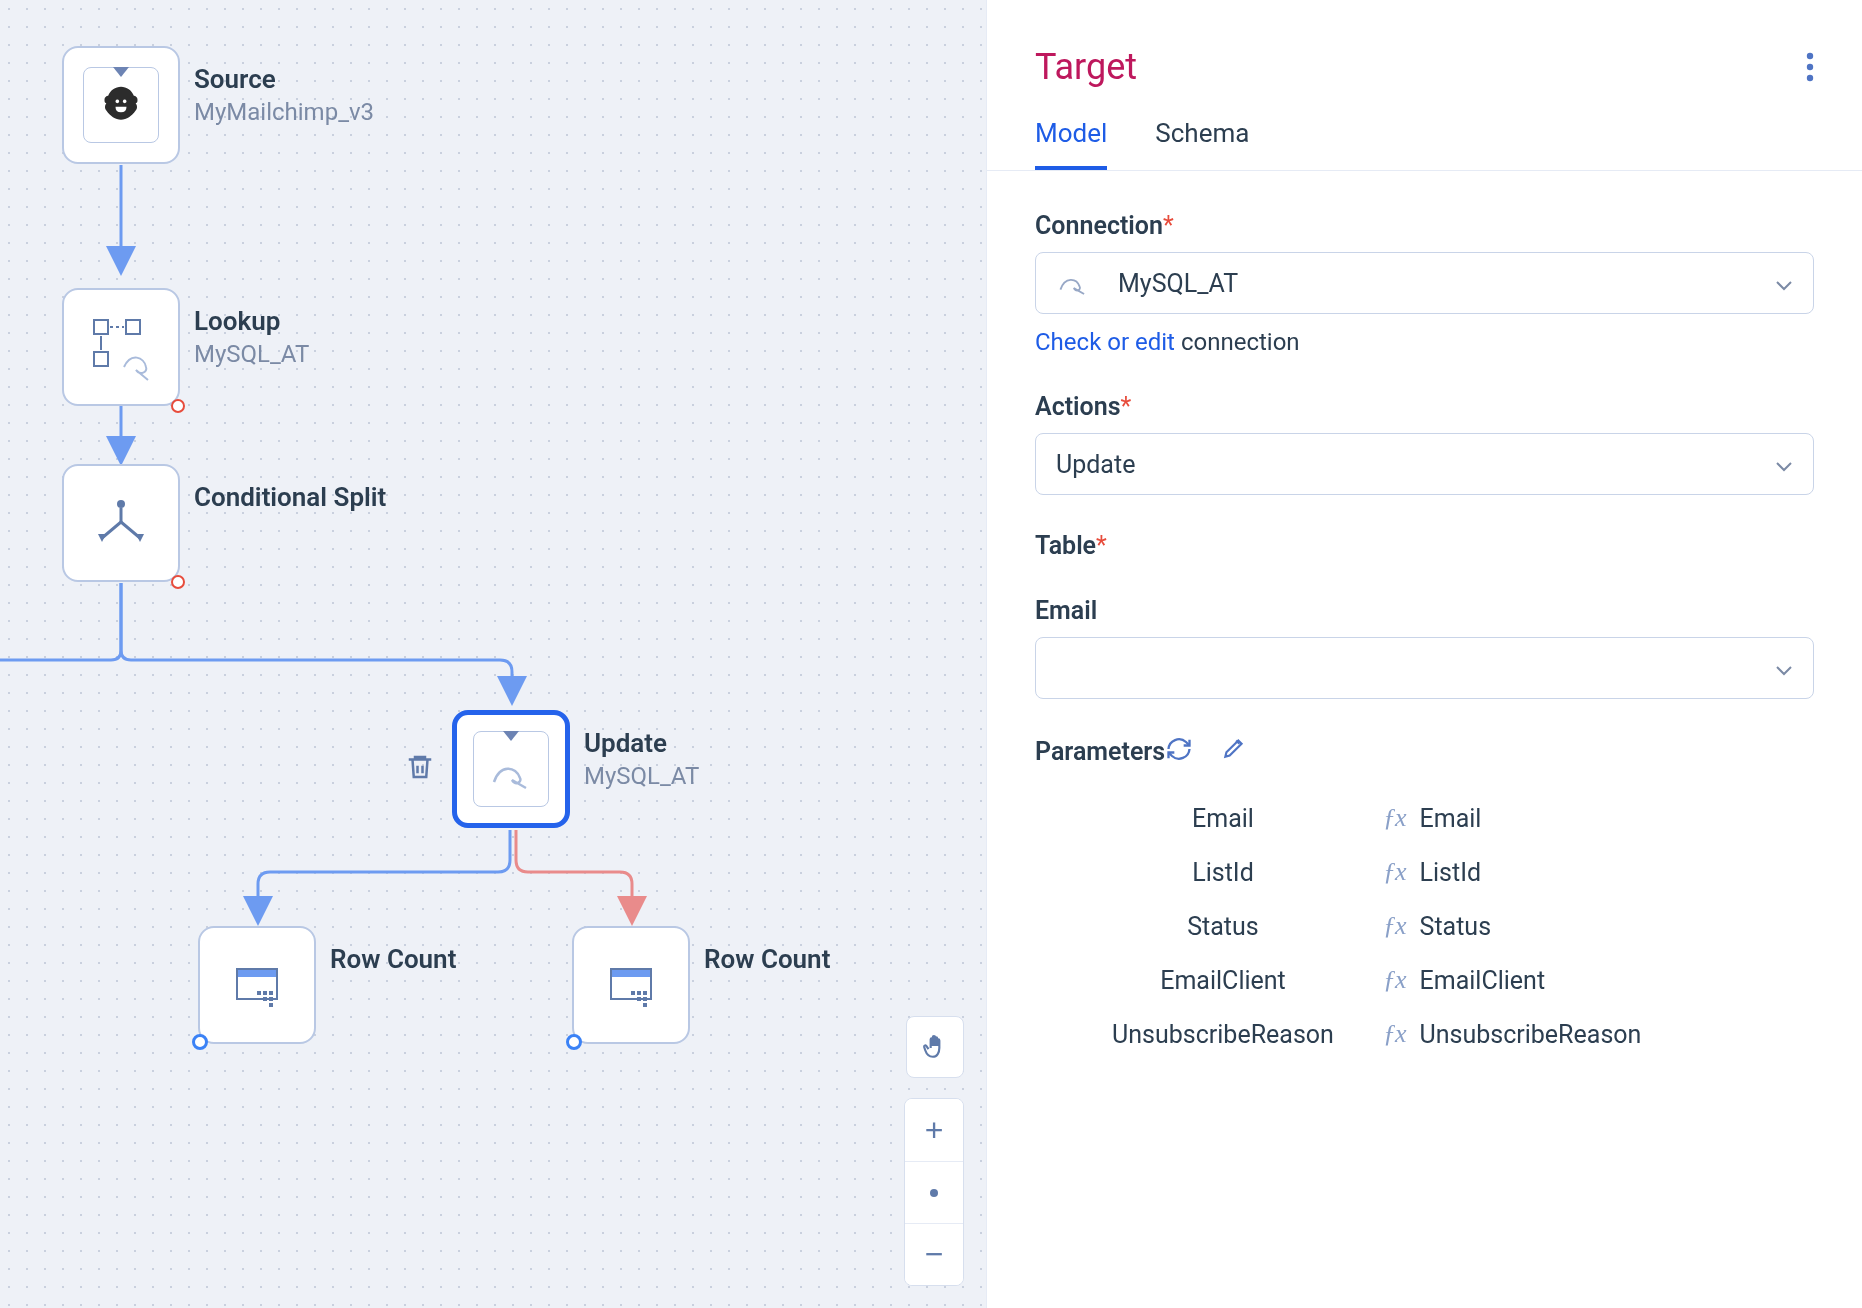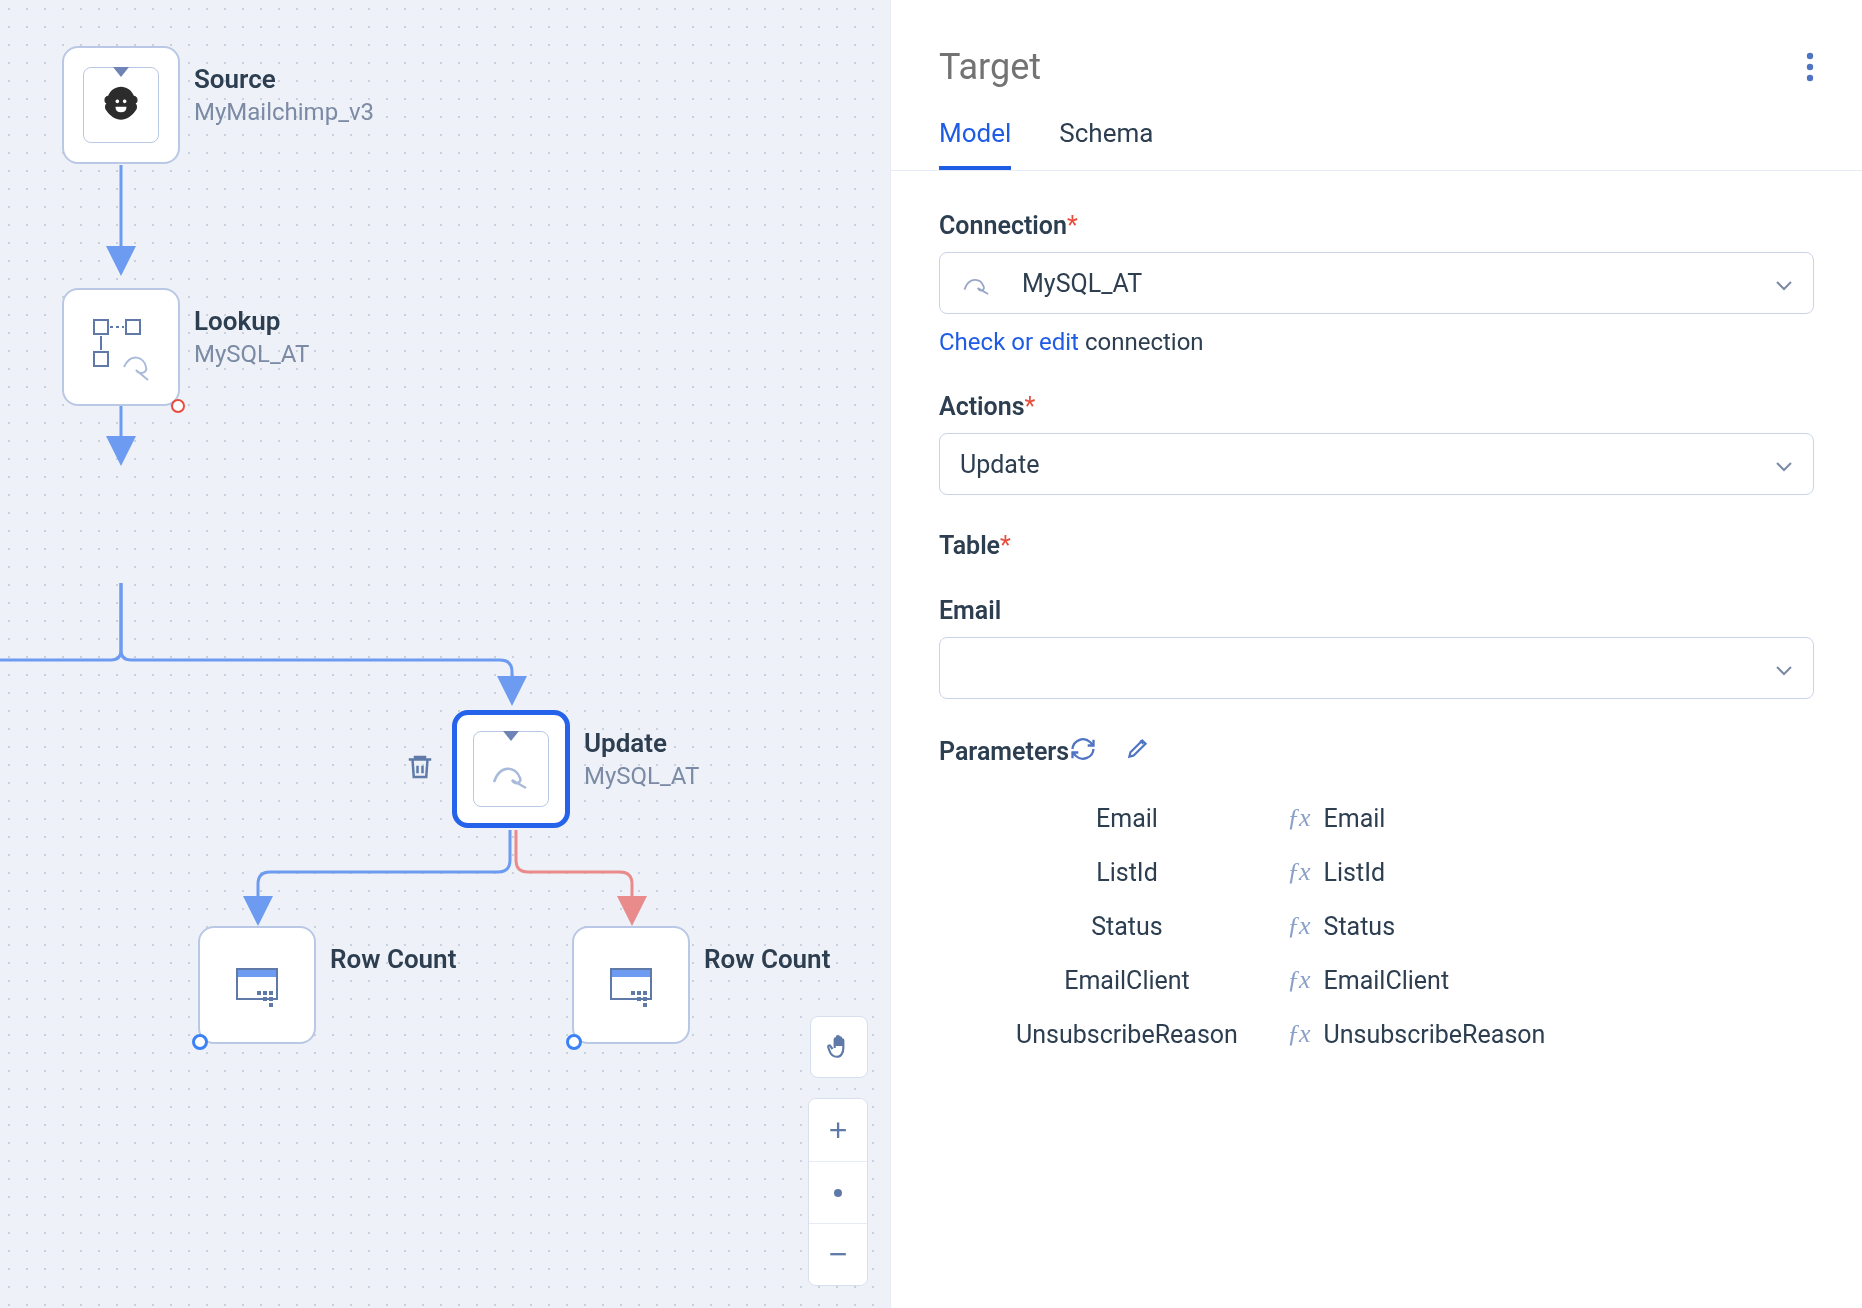--- a/index.html
+++ b/index.html
@@ -8,21 +8,21 @@
     width: 1862px;
     height: 1308px;
     overflow: hidden;
     display: flex;
     background: #fff;
     color: #2c3e50;
   }
   
   .canvas-pane {
     position: relative;
-    width: 890px;
+    width: 986px;
     height: 100%;
     background-color: #eef1f7;
     background-image: radial-gradient(circle, #c9d0de 1.2px, transparent 1.2px);
     background-size: 18px 18px;
     overflow: hidden;
   }
   .svg-connectors {
     position: absolute;
     inset: 0;
     width: 100%;
@@ -141,21 +141,21 @@
     padding: 46px 48px 30px 48px;
     overflow:hidden;
     position:relative;
   }
   .panel-header {
     display:flex;
     align-items:center;
     justify-content:space-between;
     margin-bottom:30px;
   }
-  .panel-title { font-size:36px; font-weight:400; color:#737373; }
+  .panel-title { font-size:36px; font-weight:400; color:#be185d; }
   .kebab {
     color:#4f74c4;
     font-size:28px;
     cursor:pointer;
     letter-spacing:0;
     line-height:8px;
   }
   .tabs {
     display:flex;
     gap:48px;
@@ -290,20 +290,36 @@
         <path d="M38 55 C45 40 58 45 60 55 C62 60 54 64 50 58 L62 68" fill="none" stroke="#a9bbdb" stroke-width="2"></path>
       </svg>
       <span class="error-dot" style="right:-7px;"></span>
     </div>
     <div class="node-labels">
       <div class="node-title">Lookup</div>
       <div class="node-sub">MySQL_AT</div>
     </div>
   </div>
 
+  <div class="node" style="left:62px; top:464px;">
+    <div class="node-box">
+      <svg width="66" height="66" viewBox="0 0 66 66">
+        <circle cx="33" cy="14" r="4" fill="#5f7aa9"></circle>
+        <line x1="33" y1="18" x2="33" y2="32" stroke="#5f7aa9" stroke-width="3"></line>
+        <line x1="33" y1="32" x2="14" y2="48" stroke="#5f7aa9" stroke-width="3"></line>
+        <line x1="33" y1="32" x2="52" y2="48" stroke="#5f7aa9" stroke-width="3"></line>
+        <path d="M10 44 L14 52 L18 44 z" fill="#5f7aa9"></path>
+        <path d="M48 44 L52 52 L56 44 z" fill="#5f7aa9"></path>
+      </svg>
+      <span class="error-dot" style="right:-7px;"></span>
+    </div>
+    <div class="node-labels">
+      <div class="node-title">Conditional Split</div>
+    </div>
+  </div>
 
   <div class="node" style="left:452px; top:710px;">
     <div class="node-box selected">
       <span class="trash-icon">
         <svg width="30" height="34" viewBox="0 0 24 24" fill="none" stroke="#5f7aa9" stroke-width="2">
             <path d="M3 6h18M8 6V4h8v2M6 6l1 14h10l1-14M10 11v6M14 11v6"></path>
           </svg>
       </span>
       <div class="inner-chip">
         <span class="top-notch"></span>

